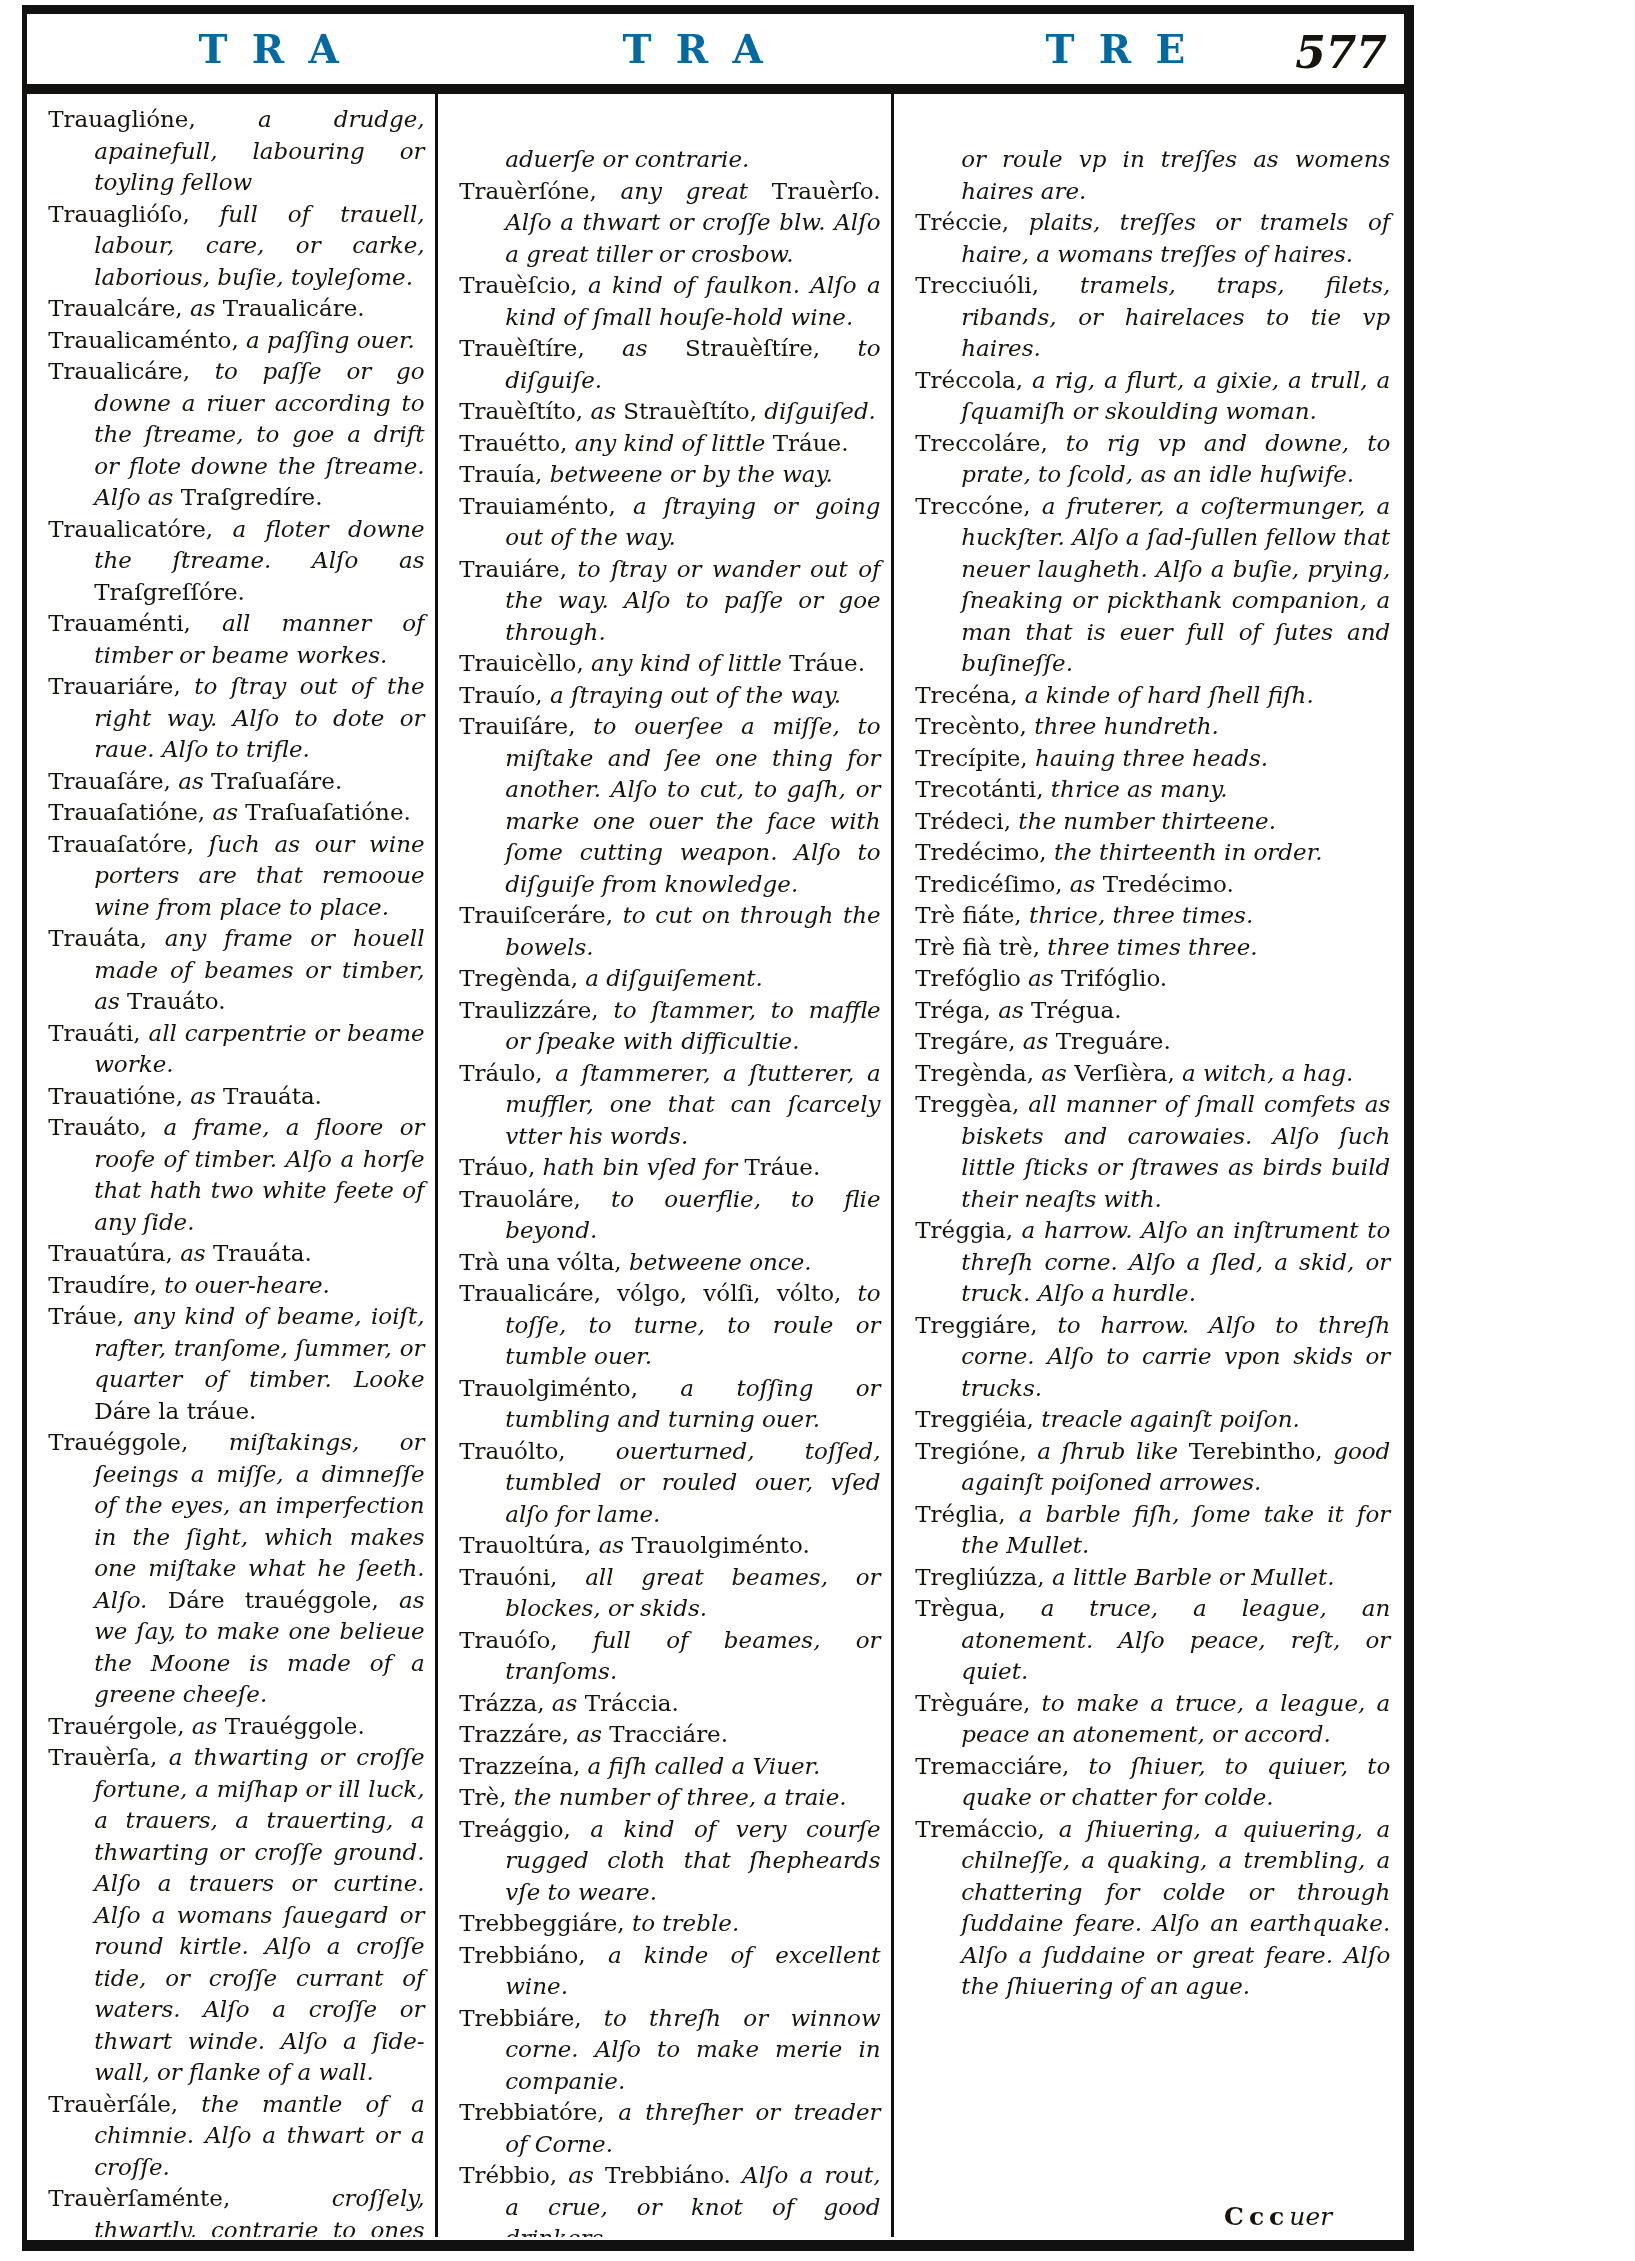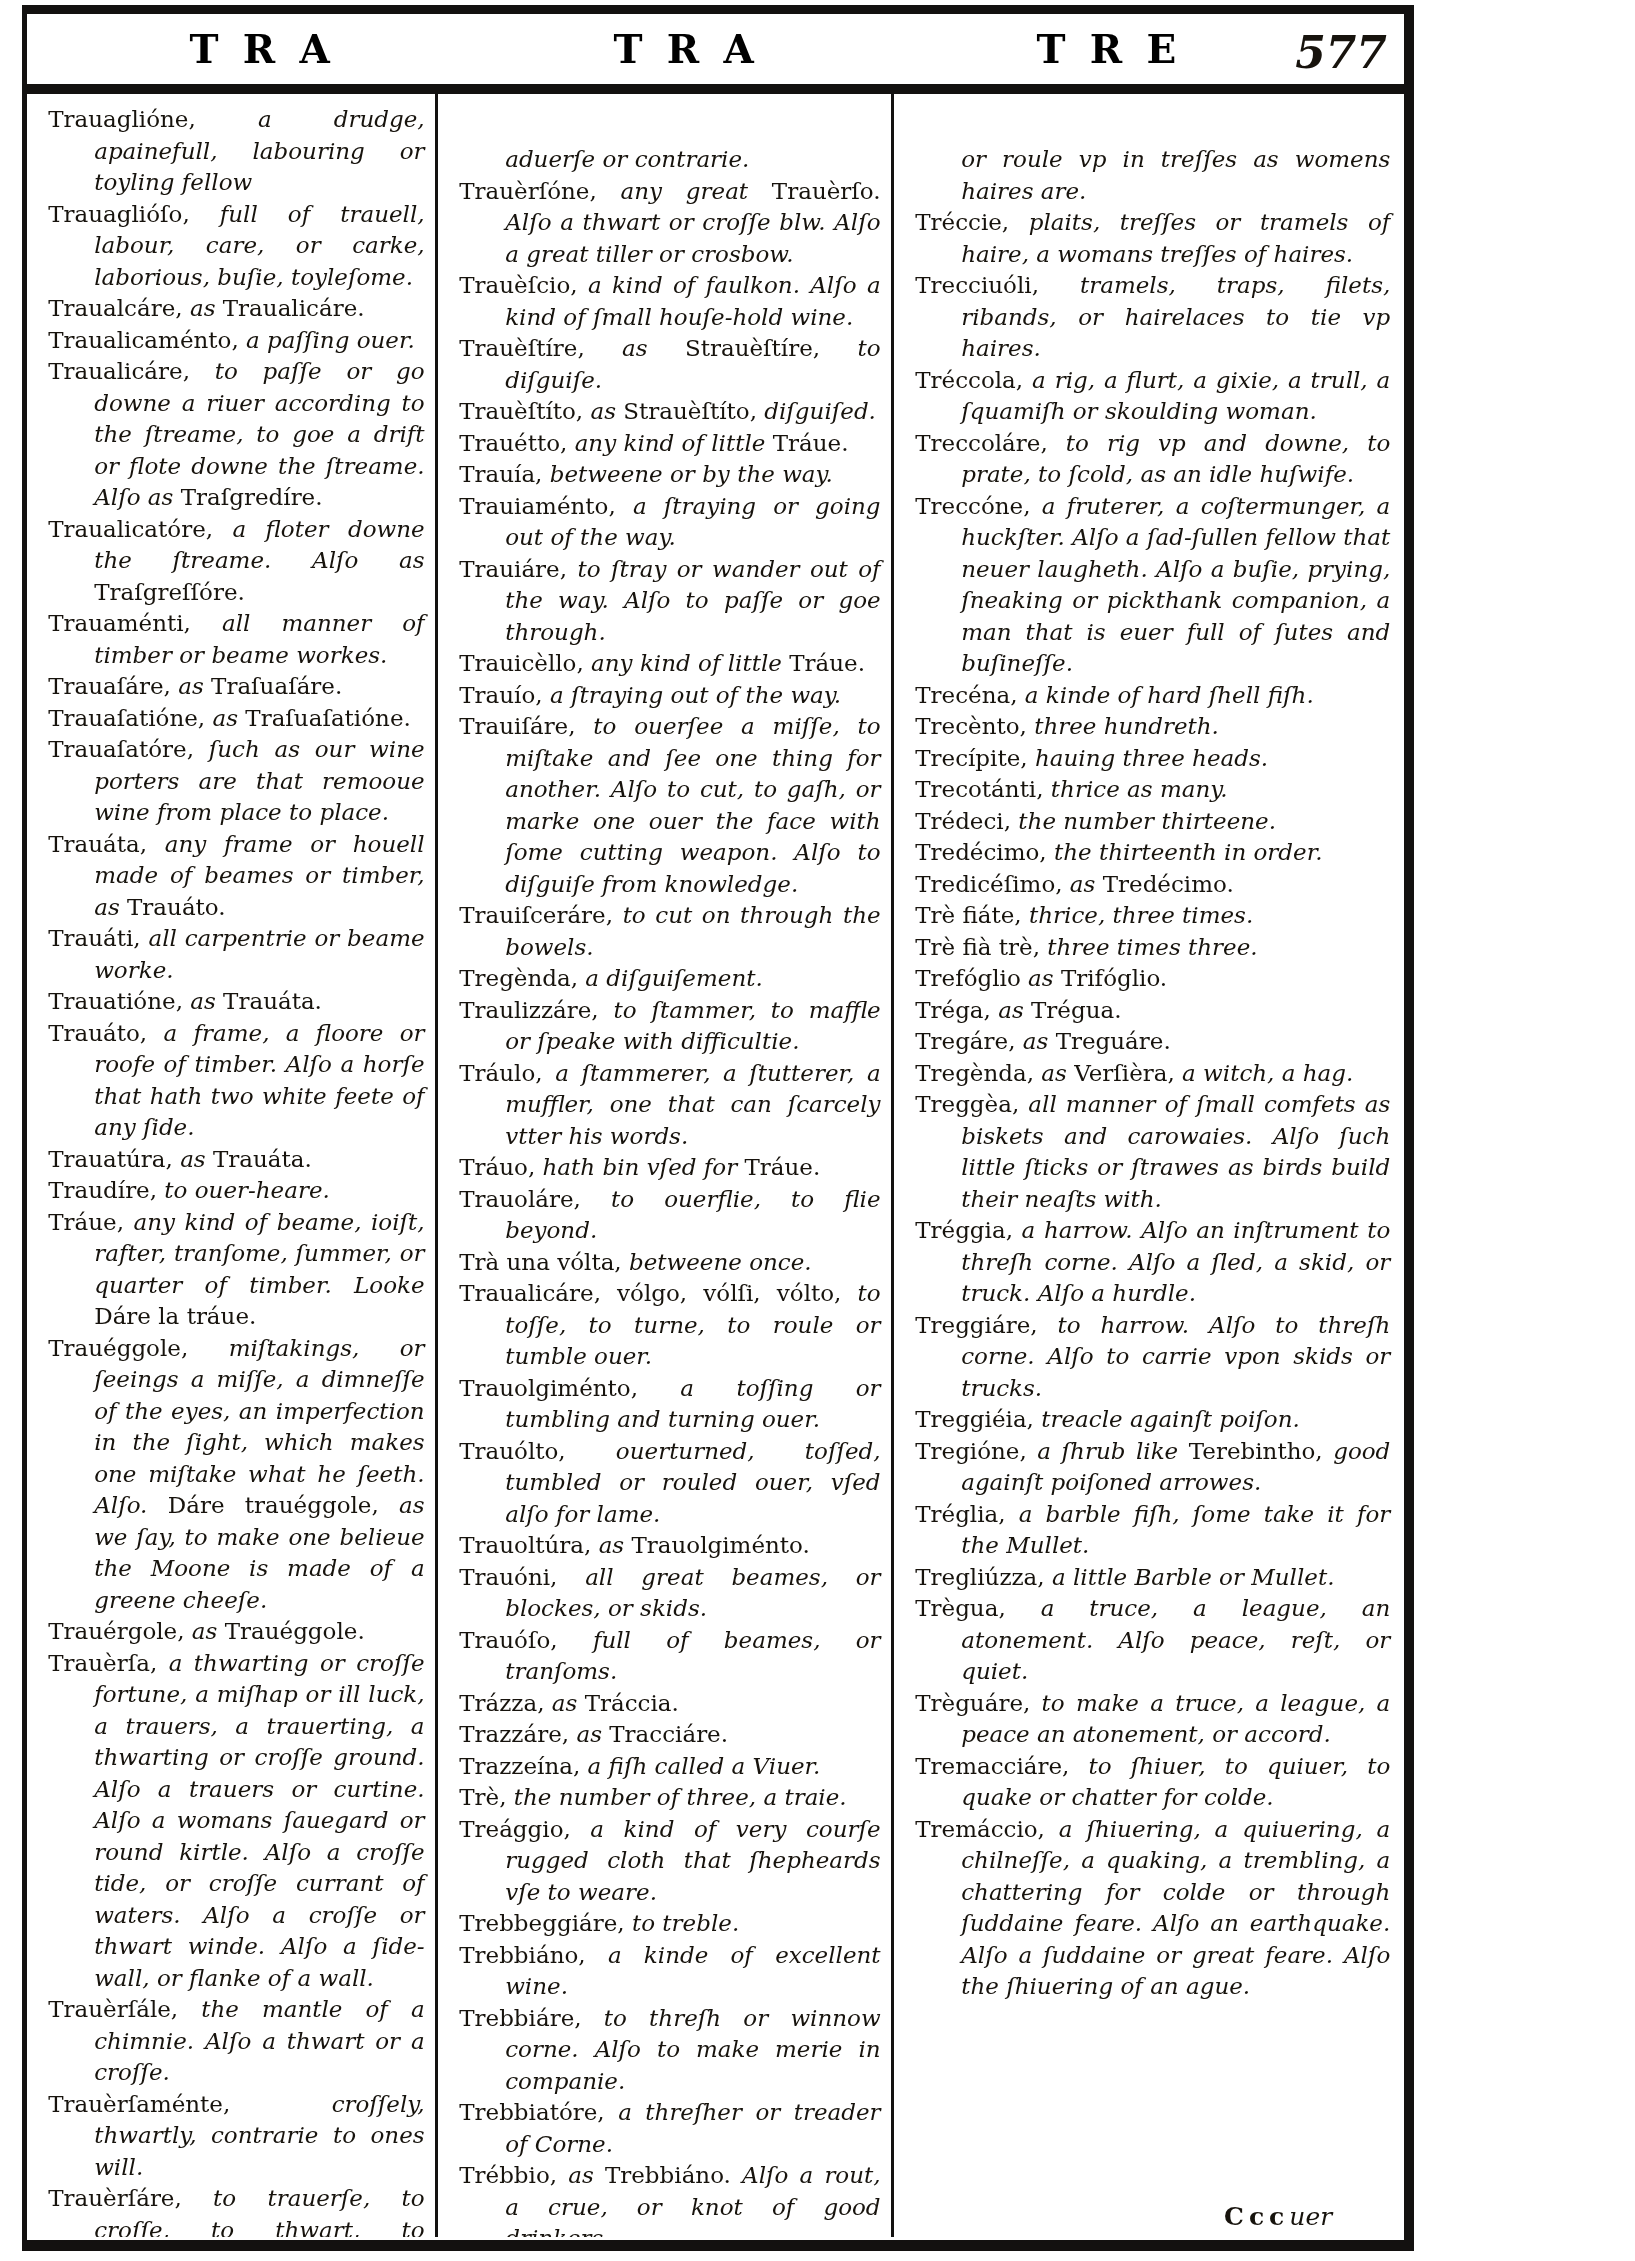--- a/index.html
+++ b/index.html
@@ -14,21 +14,21 @@
     border-top-width:9px;border-left-width:5.8px;
     border-right-width:10px;border-bottom-width:11.6px;
   }
   .header{
     position:relative;height:70px;
     border-bottom:10.8px solid #131110;
   }
   .header .sec{
     position:absolute;top:11.6px;
     font-size:39px;font-weight:bold;letter-spacing:0.62em;
-    color:#000000;white-space:nowrap;
+    color:#0369a1;white-space:nowrap;margin-left:9px;
   }
   .sec.s1{left:163px;}
   .sec.s2{left:587px;}
   .sec.s3{left:1010px;}
   .pagenum{
     position:absolute;top:13.3px;right:16.6px;
     font-size:44px;font-weight:bold;font-style:italic;color:#17130d;
   }
   .cols{display:flex;height:2143px;}
   .col{
@@ -65,20 +65,21 @@
   </div>
   <div class="cols">
     <div class="col col-1">
         <p class="entry"><span>Trauaglióne, </span><i>a drudge, apainefull, labouring or toyling fellow</i></p>
         <p class="entry"><span>Trauaglióſo, </span><i>full of trauell, labour, care, or carke, laborious, buſie, toyleſome.</i></p>
         <p class="entry"><span>Traualcáre, </span><i>as </i><span>Traualicáre.</span></p>
         <p class="entry"><span>Traualicaménto, </span><i>a paſſing ouer.</i></p>
         <p class="entry"><span>Traualicáre, </span><i>to paſſe or go downe a riuer according to the ſtreame, to goe a drift or flote downe the ſtreame. Alſo as </i><span>Traſgredíre.</span></p>
         <p class="entry"><span>Traualicatóre, </span><i>a floter downe the ſtreame. Alſo as </i><span>Traſgreſſóre.</span></p>
         <p class="entry"><span>Trauaménti, </span><i>all manner of timber or beame workes.</i></p>
+        <p class="entry"><span>Trauariáre, </span><i>to ſtray out of the right way. Alſo to dote or raue. Alſo to trifle.</i></p>
         <p class="entry"><span>Trauaſáre, </span><i>as </i><span>Traſuaſáre.</span></p>
         <p class="entry"><span>Trauaſatióne, </span><i>as </i><span>Traſuaſatióne.</span></p>
         <p class="entry"><span>Trauaſatóre, </span><i>ſuch as our wine porters are that remooue wine from place to place.</i></p>
         <p class="entry"><span>Trauáta, </span><i>any frame or houell made of beames or timber, as </i><span>Trauáto.</span></p>
         <p class="entry"><span>Trauáti, </span><i>all carpentrie or beame worke.</i></p>
         <p class="entry"><span>Trauatióne, </span><i>as </i><span>Trauáta.</span></p>
         <p class="entry"><span>Trauáto, </span><i>a frame, a floore or roofe of timber. Alſo a horſe that hath two white feete of any ſide.</i></p>
         <p class="entry"><span>Trauatúra, </span><i>as </i><span>Trauáta.</span></p>
         <p class="entry"><span>Traudíre, </span><i>to ouer-heare.</i></p>
         <p class="entry"><span>Tráue, </span><i>any kind of beame, ioiſt, rafter, tranſome, ſummer, or quarter of timber. Looke </i><span>Dáre la tráue.</span></p>

